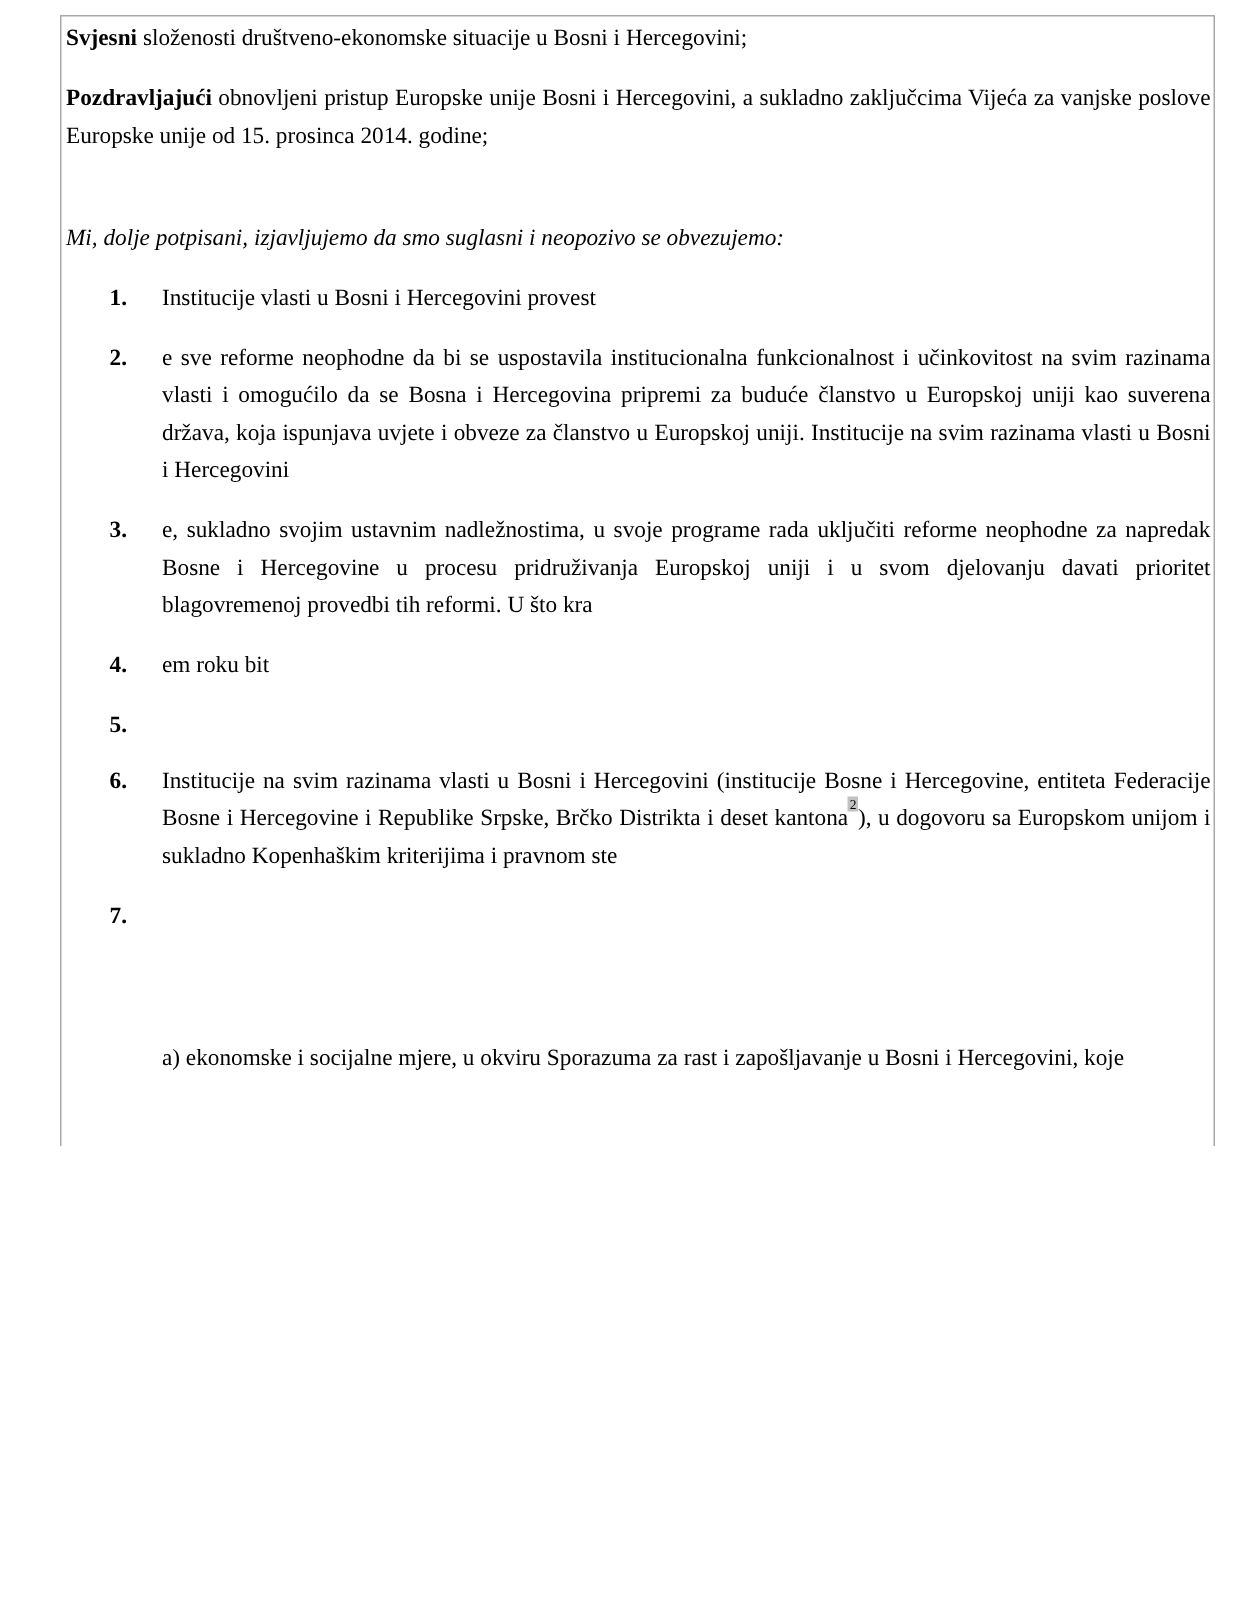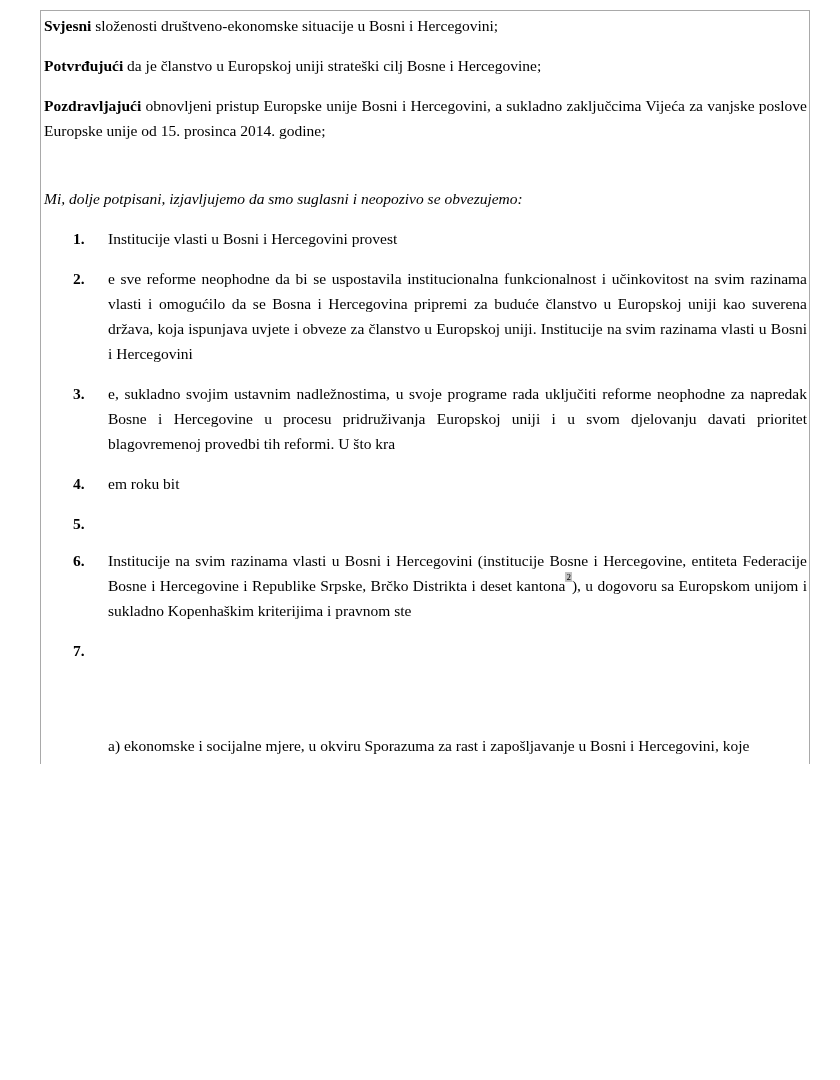--- a/index.html
+++ b/index.html
@@ -60,21 +60,20 @@
 </head>
 <body>
 
 <div class="screen">
   <div class="frame">
 
     <p class="para"><span class="lead">Svjesni</span><span> složenosti društveno-ekonomske situacije u Bosni i Hercegovini;</span></p>
 
 
 
-    <p class="para"><span class="lead">Potvrđujući</span><span> da je članstvo u Europskoj uniji strateški cilj Bosne i Hercegovine;</span></p>
 
     <p class="para"><span class="lead">Pozdravljajući</span><span> obnovljeni pristup Europske unije Bosni i Hercegovini, a sukladno zaključcima Vijeća za vanjske poslove Europske unije od 15. prosinca 2014. godine;</span></p>
 
     <p class="para pledge">Mi, dolje potpisani, izjavljujemo da smo suglasni i neopozivo se obvezujemo:</p>
 
     <div class="li"><span class="num">1.</span><span>Institucije vlasti u Bosni i Hercegovini provest</span></div>
 
     <div class="li"><span class="num">2.</span><span>e sve reforme neophodne da bi se uspostavila institucionalna funkcionalnost i učinkovitost na svim razinama vlasti i omogućilo da se Bosna i Hercegovina pripremi za buduće članstvo u Europskoj uniji kao suverena država, koja ispunjava uvjete i obveze za članstvo u Europskoj uniji. Institucije na svim razinama vlasti u Bosni i Hercegovini</span></div>
 
     <div class="li"><span class="num">3.</span><span>e, sukladno svojim ustavnim nadležnostima, u svoje programe rada uključiti reforme neophodne za napredak Bosne i Hercegovine u procesu pridruživanja Europskoj uniji i u svom djelovanju davati prioritet blagovremenoj provedbi tih reformi. U što kra</span></div>

